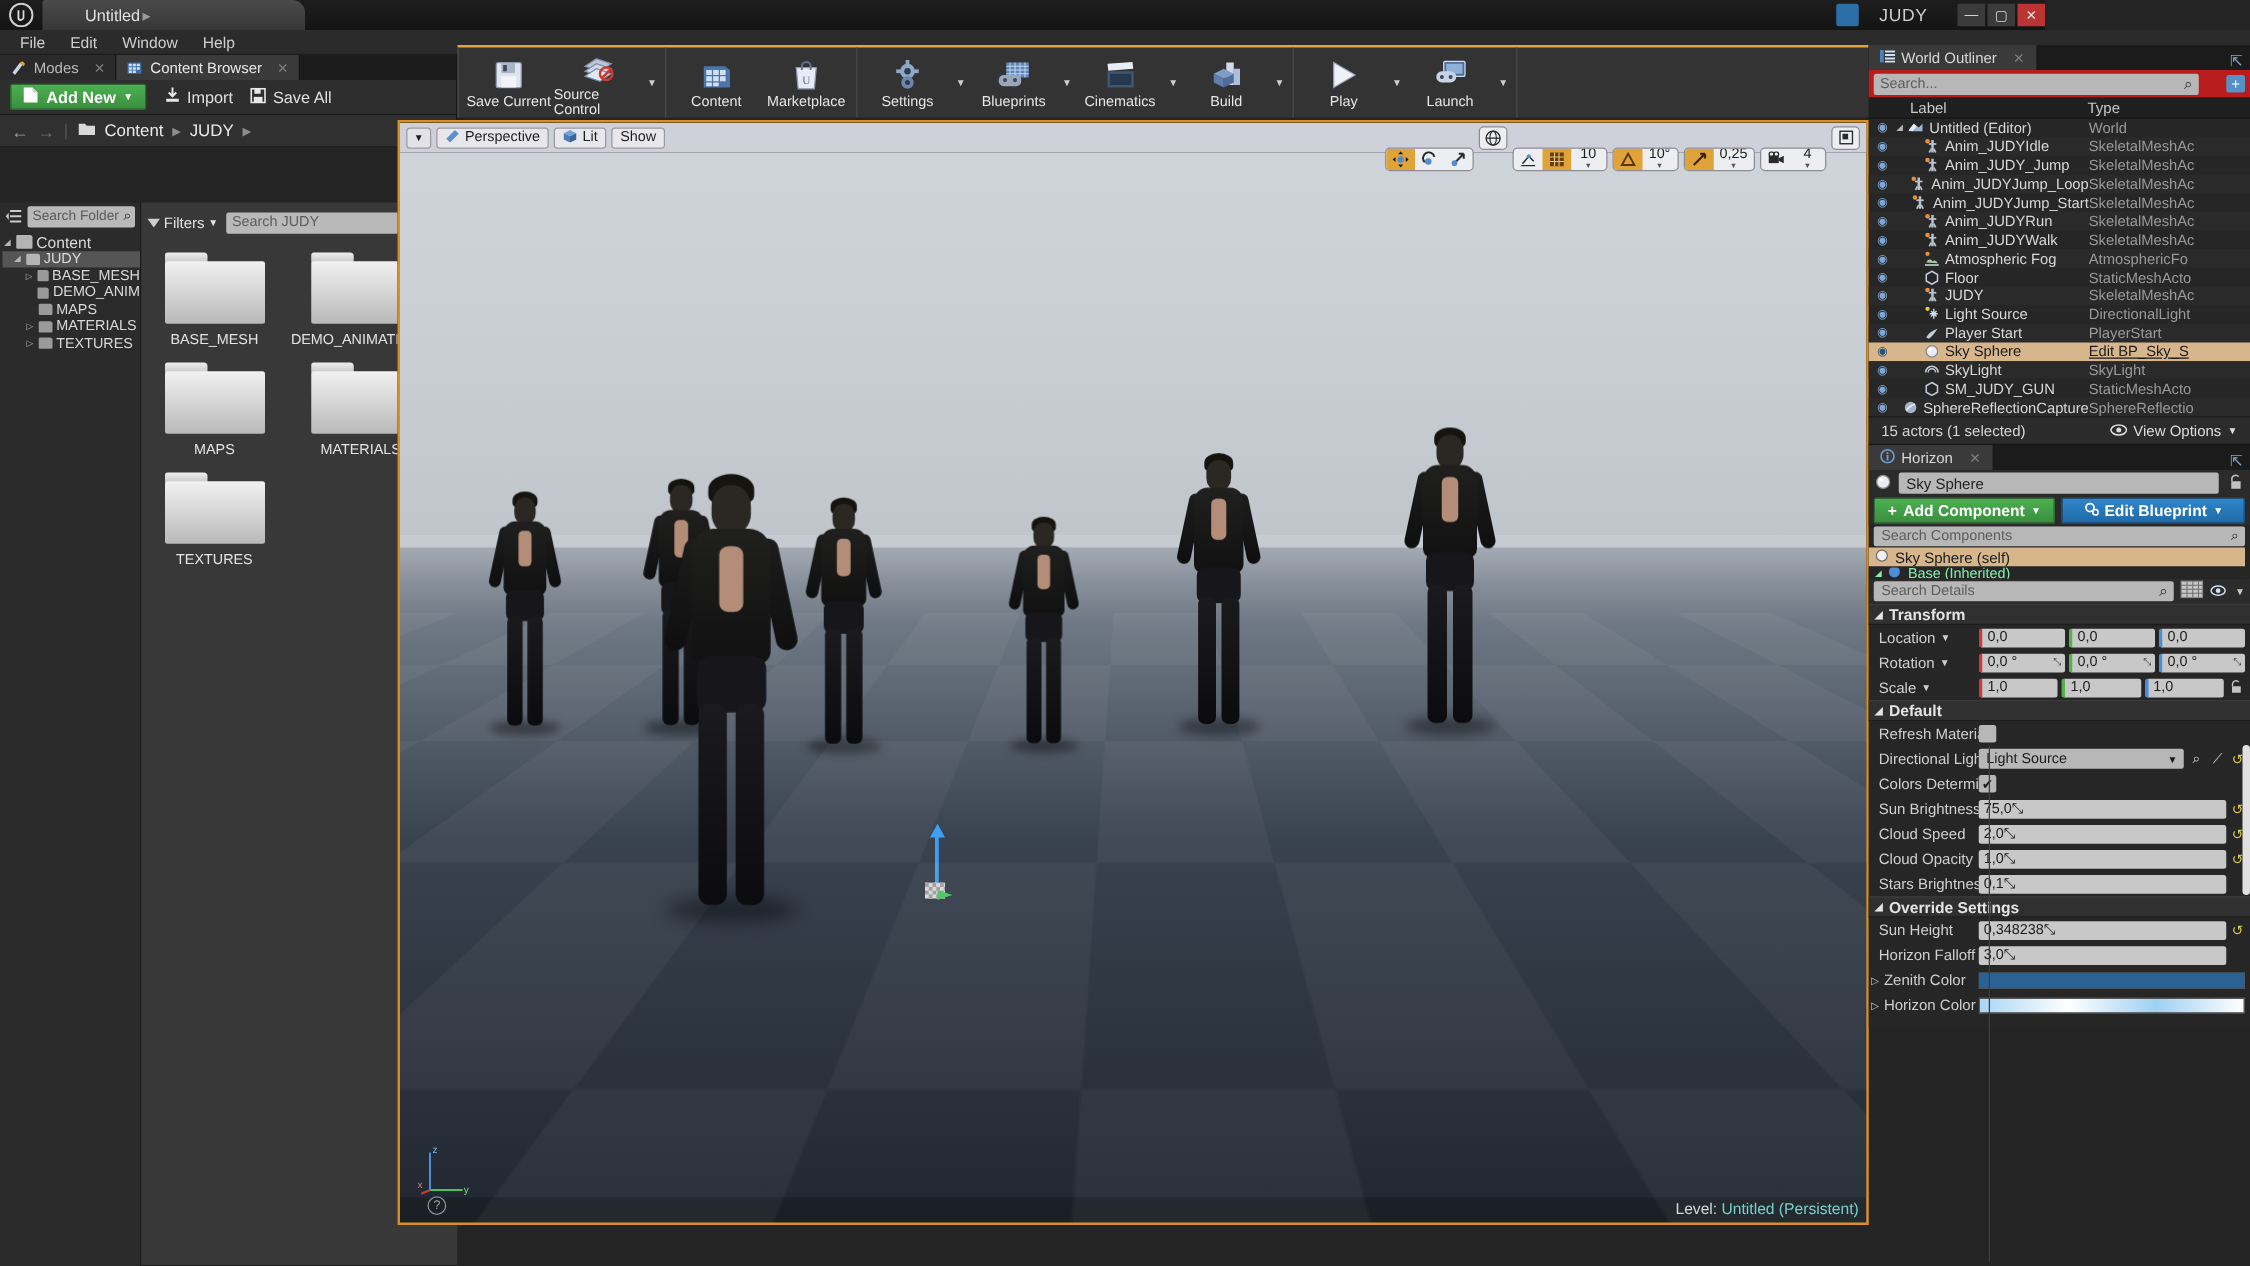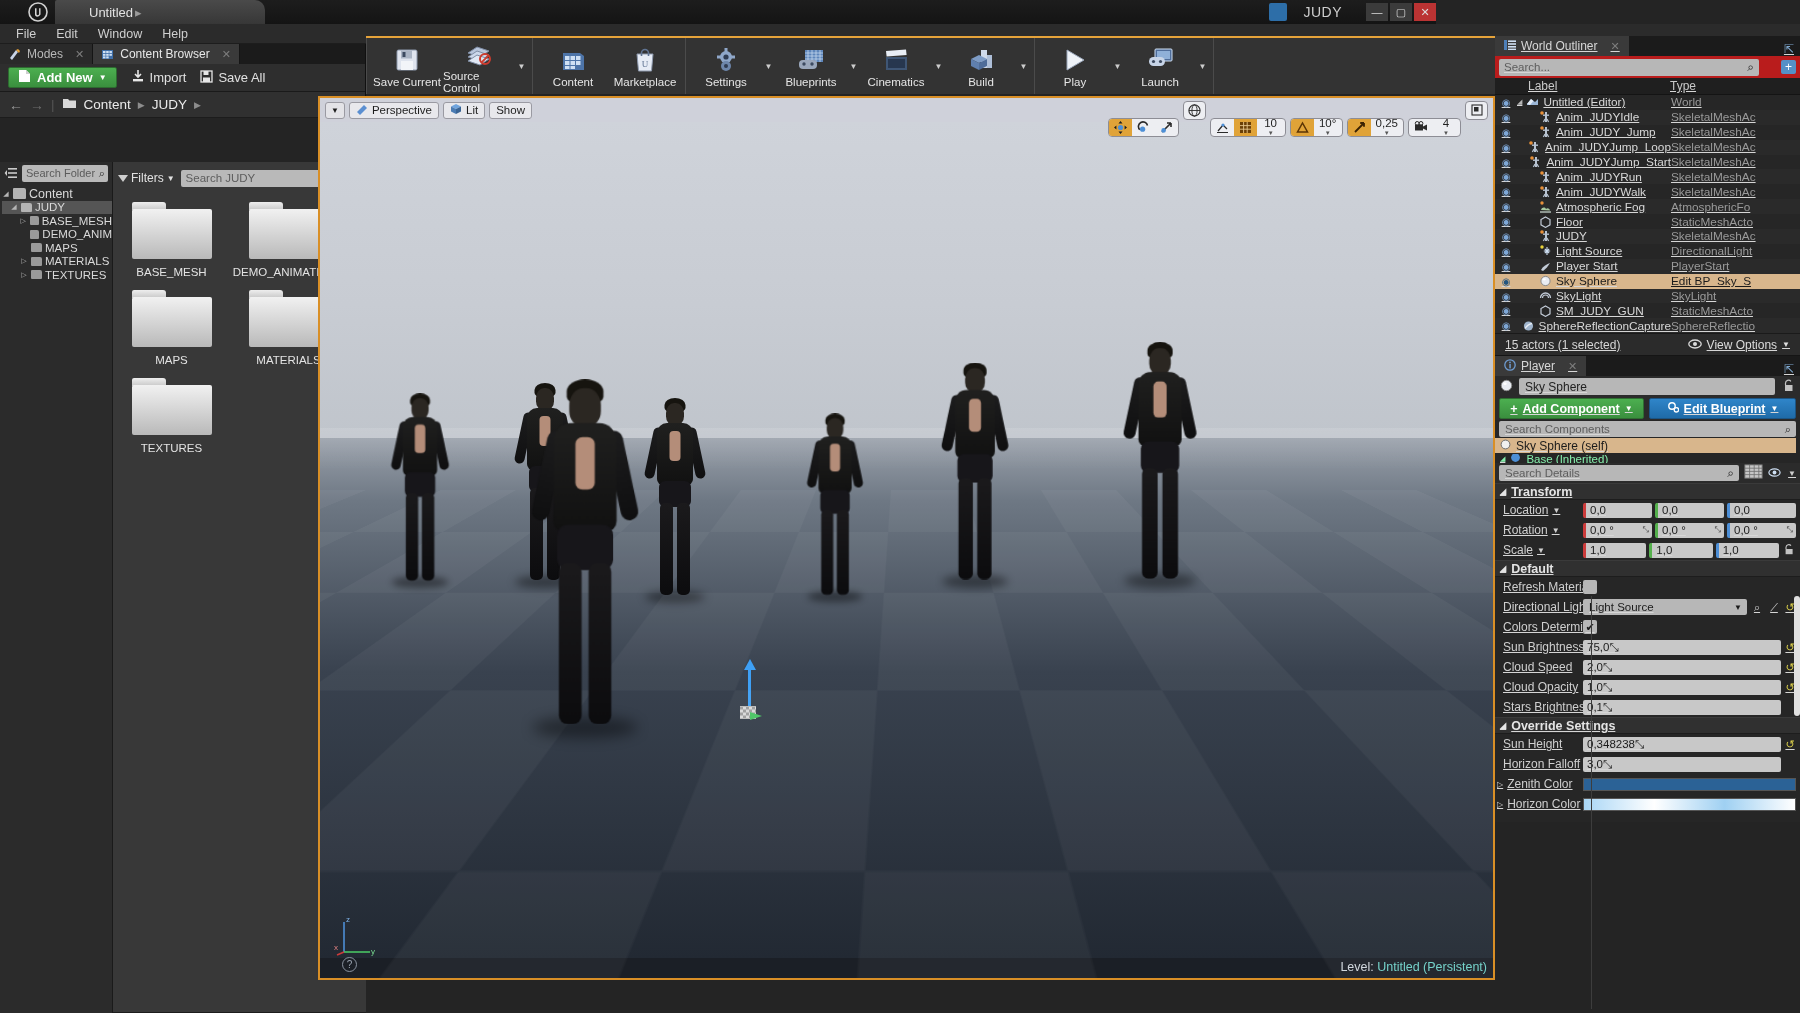--- a/index.html
+++ b/index.html
@@ -6,22 +6,22 @@
   html,body{
     width:1800px; height:1013px; overflow:hidden;
     background:#242424;
     font-family:"Liberation Sans", sans-serif;
     font-size:13px; color:#d6d6d6;
     -webkit-font-smoothing:antialiased;
   }
   .app{ position:relative; width:1800px; height:1013px; }
 
   
-  .titlebar{ position:absolute; left:0; top:0; width:1436px; height:24px;
-    background:linear-gradient(#1d1d1d,#141414); display:flex; align-items:center;padding-left:21px; }
+  .titlebar{ position:absolute; left:0; top:0; width:1636px; height:24px;
+    background:linear-gradient(#1d1d1d,#141414); display:flex; align-items:center; }
   .ue-logo{ width:34px; height:24px; display:flex; align-items:center; justify-content:center;
      color:#d8d8d8; font-size:17px; font-weight:bold; font-family:"Liberation Serif",serif; }
   .proj-tab{ height:24px; min-width:210px; padding:0 22px 0 34px;
      background:linear-gradient(#4a4a4a,#373737); color:#e2e2e2; font-size:13px;
      display:flex; align-items:center; border-radius:2px 10px 0 0; }
   .title-right{ margin-left:auto; display:flex; align-items:center; height:24px; }
   .judy-lbl{ color:#cfcfcf; font-size:14px; letter-spacing:.5px; margin:0 22px 0 6px; }
   .tb-icon{ width:18px;height:18px; background:#2d6ea8; border-radius:2px; margin-right:10px;}
   .winbtn{ width:22px;height:18px; margin-left:2px; background:#3b3b3b; color:#ddd; font-size:11px;
       display:flex;align-items:center;justify-content:center; }
@@ -161,21 +161,21 @@
   .gz-sq{ position:absolute; left:-8px; top:38px; width:16px;height:13px;
      background:repeating-conic-gradient(#9d9d9d 0 25%, #d9d9d9 0 50%) 0/6px 6px;}
   .lvlbadge{ position:absolute; right:6px; bottom:4px; font-size:12.5px; color:#cfd6dd;}
   .lvlbadge b{ color:#6fd0c8; font-weight:normal; }
   .axisindicator{ position:absolute; left:14px; bottom:22px; width:44px;height:44px;}
   .helpicon{ position:absolute; left:22px; bottom:6px; width:15px;height:15px;
      border:1px solid #8a93a0; border-radius:50%; color:#9aa3b0; font-size:10px;
      display:flex;align-items:center;justify-content:center;}
 
   
-  .rightpanel{ position:absolute; left:1495px; top:36px; width:305px; height:786px; background:#262626;text-decoration:underline; }
+  .rightpanel{ position:absolute; left:1495px; top:36px; width:305px; height:786px; background:#262626; }
   .rp-tabrow{ height:20px; display:flex; background:#1b1b1b; align-items:flex-end;}
   .rp-tab{ height:20px; display:flex; align-items:center; gap:5px; padding:0 9px; font-size:12px;
      color:#d7d7d7; background:#3a3a3a;}
   .rp-tab .x{ color:#7e7e7e; margin-left:8px; font-size:11px;}
   .pin{ margin-left:auto; color:#7fa8cf; font-size:12px; padding:0 6px;}
   .out-search{ height:22px; display:flex; align-items:center; gap:22px; padding:2px 4px; background:#b91c1c;}
   .out-box{ flex:1; height:17px; background:#b7b7b7; border-radius:2px; color:#5d5d5d; font-size:11.5px;
      display:flex; align-items:center; padding:0 5px; position:relative;}
   .plusbtn{ width:15px;height:14px; background:#5590c7; border-radius:2px; position:relative;}
   .plusbtn:after{ content:"+"; position:absolute; inset:0; display:flex;align-items:center;justify-content:center;
@@ -1111,21 +1111,21 @@
 
     <div class="rp-tabrow">
       <div class="rp-tab">
         <span>
           <svg width="12" height="12" viewBox="0 0 12 12">
               <circle cx="6" cy="6" r="5.2" fill="none" stroke="#6e9bd0" stroke-width="1.3"></circle>
               <circle cx="6" cy="3.4" r=".9" fill="#6e9bd0"></circle>
               <rect x="5.3" y="5" width="1.5" height="4.4" fill="#6e9bd0"></rect>
             </svg>
         </span>
-        <span>Player</span>
+        <span>Horizon</span>
         <span class="x">✕</span>
       </div>
       <span class="pin">⇱</span>
     </div>
     <div class="det-name">
       <span>
         <svg width="13" height="13" viewBox="0 0 13 13">
             <circle cx="6.5" cy="6.5" r="5.2" fill="#e9ecf2" stroke="#8a8a8a"></circle>
             <ellipse cx="5" cy="4.8" rx="1.7" ry="1.2" fill="#fff"></ellipse>
           </svg>

